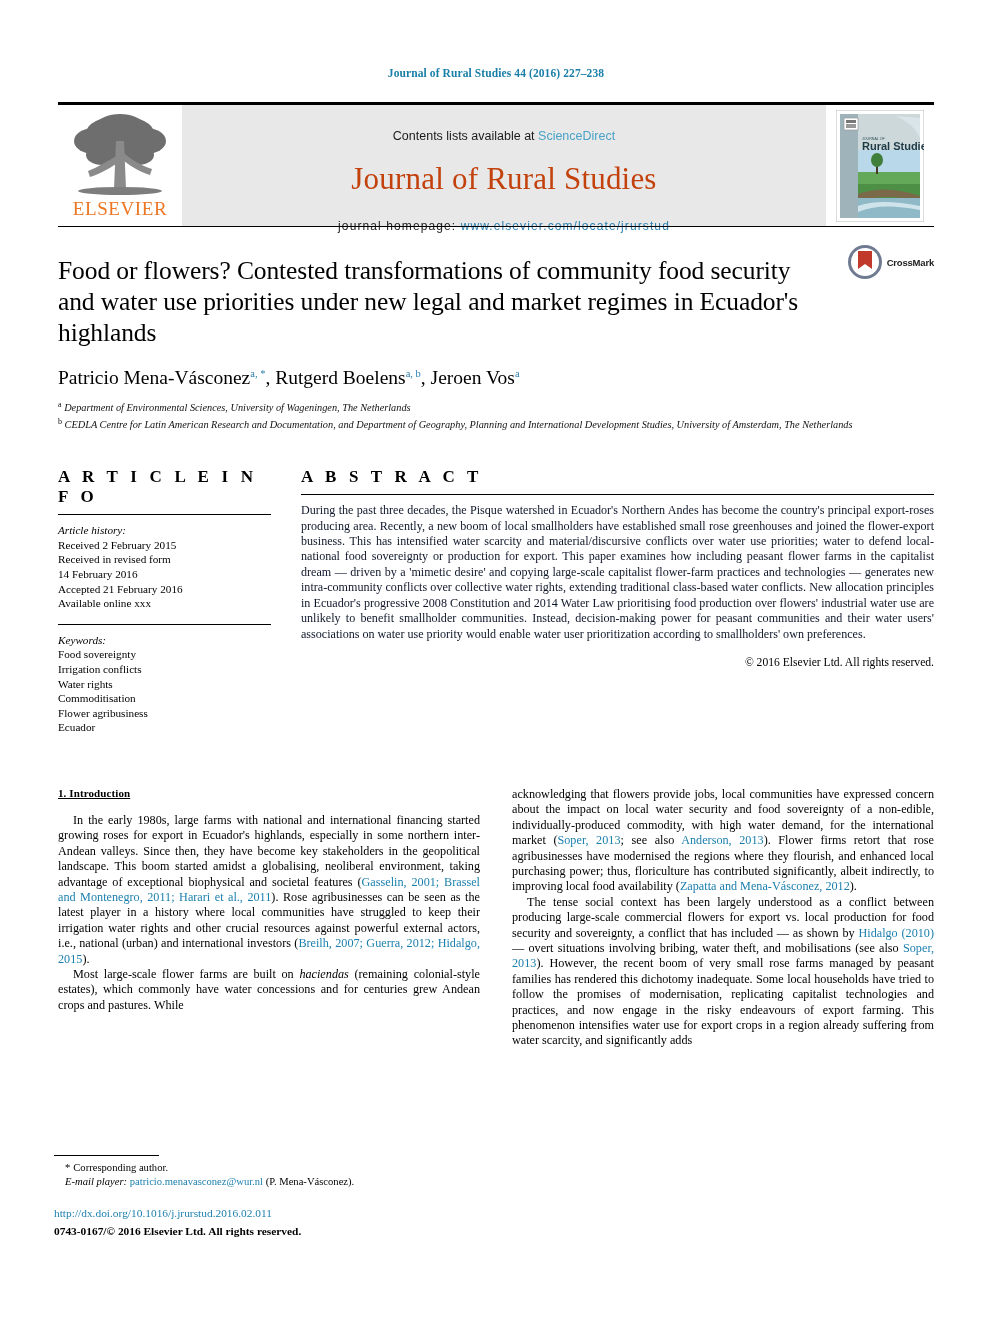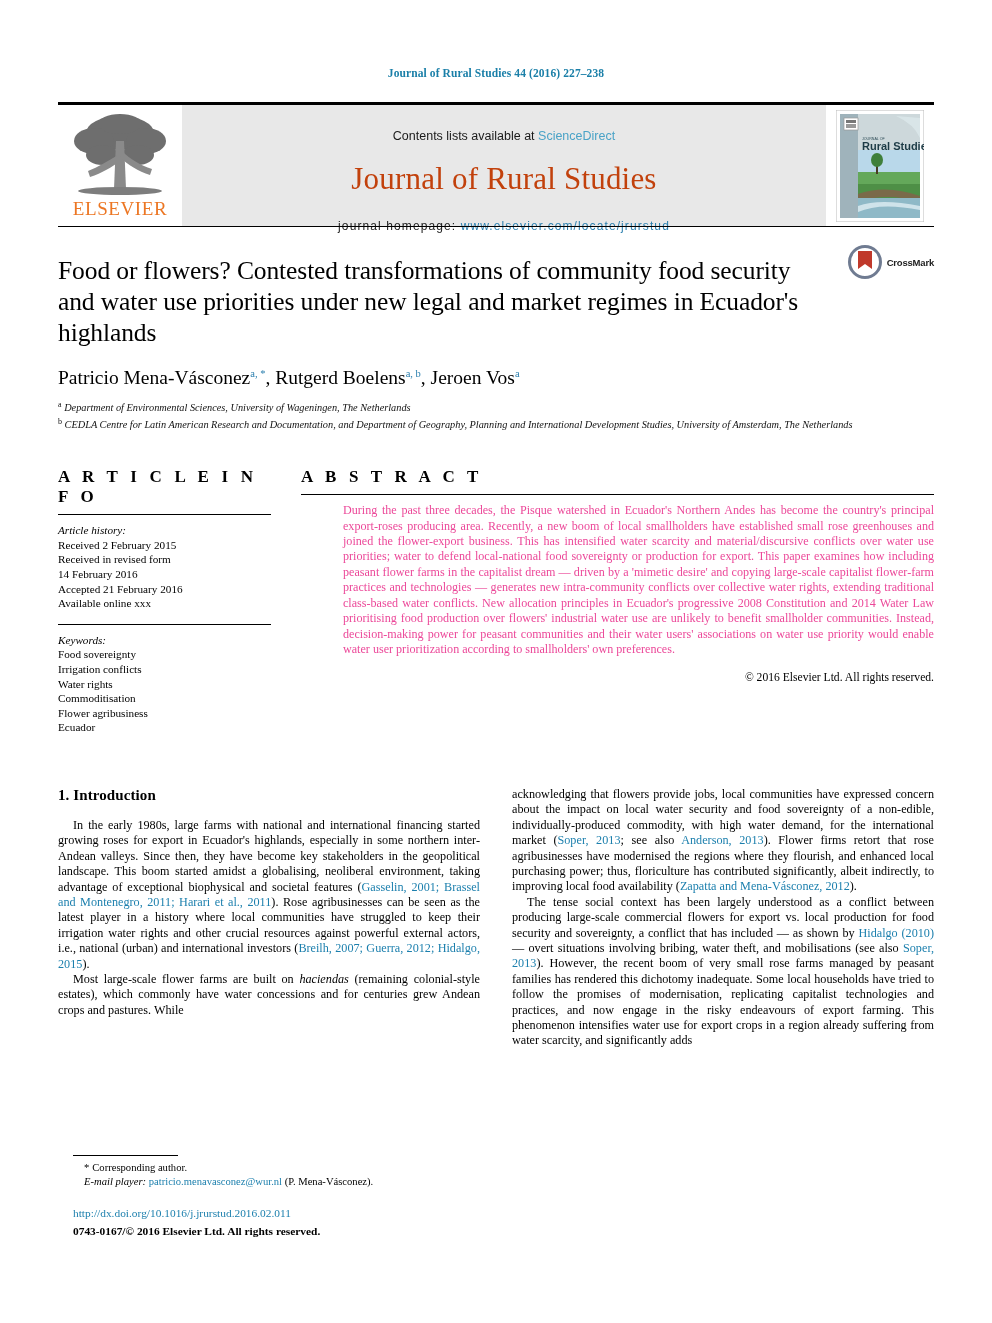--- a/index.html
+++ b/index.html
@@ -195,62 +195,62 @@
     line-height: 14.6px;
   }
   .info-line {
     font-size: 11.2px;
     line-height: 14.6px;
   }
   .abstract-text {
     font-size: 12.1px;
     line-height: 15.4px;
     text-align: justify;
-    color: #ec4899;
-    margin-left: 42px;
+    color: #0f172a;
   }
   .copyright {
     text-align: right;
     font-size: 11.6px;
     margin-top: 14px;
   }
 
   
   .body-cols {
     display: flex;
     gap: 32px;
     margin-top: 52px;
   }
   .bodycol {
     flex: 1 1 0;
     width: 0;
   }
   h2.section-title {
     font-family: "Liberation Serif", serif;
-    font-size: 15px;
+    font-size: 11px;
     font-weight: bold;
     margin: 0 0 14px 0;
     letter-spacing: .1px;
+    text-decoration: underline;
   }
   p.body-p {
     font-size: 12.2px;
     line-height: 15.4px;
     text-align: justify;
     margin: 0;
     text-indent: 15px;
     color: #000;
   }
   p.body-p.noindent { text-indent: 0; }
   .ref { color: #1b7fad; }
   .ital { font-style: italic; }
 
   
   .footnote-area {
     position: absolute;
-    left: 73px;
+    left: 54px;
     top: 1155px;
     width: 421px;
   }
   .fn-rule {
     border-top: 1px solid #000;
     width: 105px;
     margin-bottom: 5px;
   }
   .fn-line {
     font-size: 10.6px;

